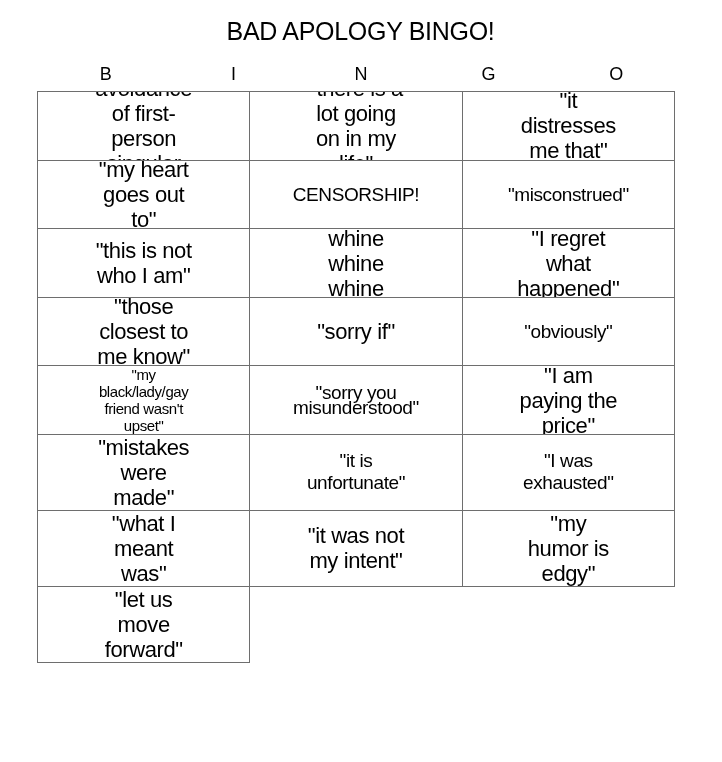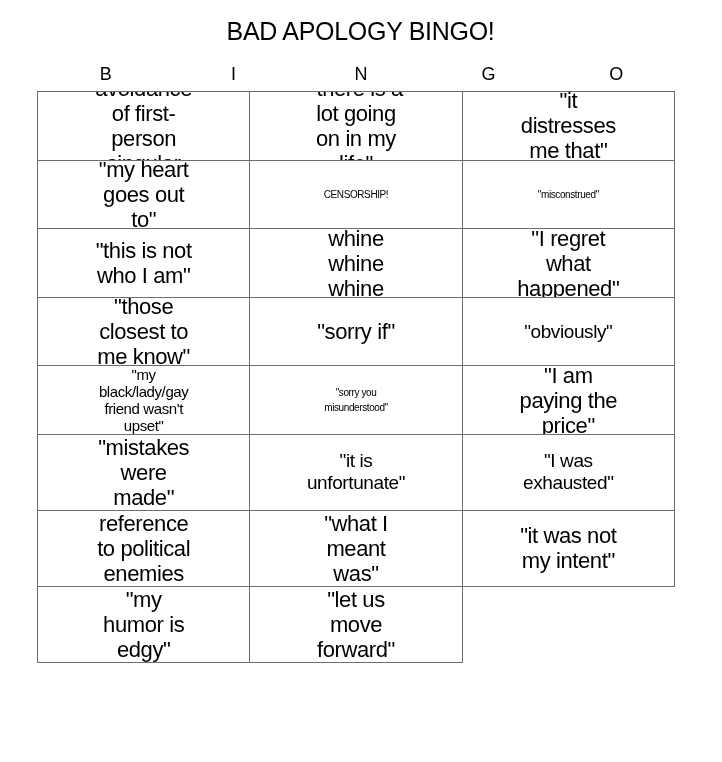--- a/index.html
+++ b/index.html
@@ -62,21 +62,21 @@
       text-align: center;
       padding: 0 1px;
       overflow: hidden;
       white-space: pre-line;
       letter-spacing: -0.4px;
     }
     .cell span { display: block; }
     .sz-l  { font-size: 22px; line-height: 25px; }
     .sz-m  { font-size: 19px; line-height: 22px; }
     .sz-s  { font-size: 15px; line-height: 17px; }
-    .sz-xs { font-size: 10px; line-height: 15px; }
+    .sz-xs { font-size: 19px; line-height: 15px; }
   </style>
 </head>
 <body>
 
 <div class="title">BAD APOLOGY BINGO!</div>
 
 <div class="letters">
   <div class="letter">B</div>
   <div class="letter">I</div>
   <div class="letter">N</div>
@@ -123,23 +123,20 @@
     <div class="cell sz-l"><span>"I am
 paying the
 price"</span></div>
     <div class="cell sz-l"><span>"mistakes
 were
 made"</span></div>
     <div class="cell sz-m"><span>"it is
 unfortunate"</span></div>
     <div class="cell sz-m"><span>"I was
 exhausted"</span></div>
-    <div class="cell sz-l"><span>reference
-to political
-enemies</span></div>
     <div class="cell sz-l"><span>"what I
 meant
 was"</span></div>
     <div class="cell sz-l"><span>"it was not
 my intent"</span></div>
     <div class="cell sz-l"><span>"my
 humor is
 edgy"</span></div>
     <div class="cell sz-l"><span>"let us
 move

